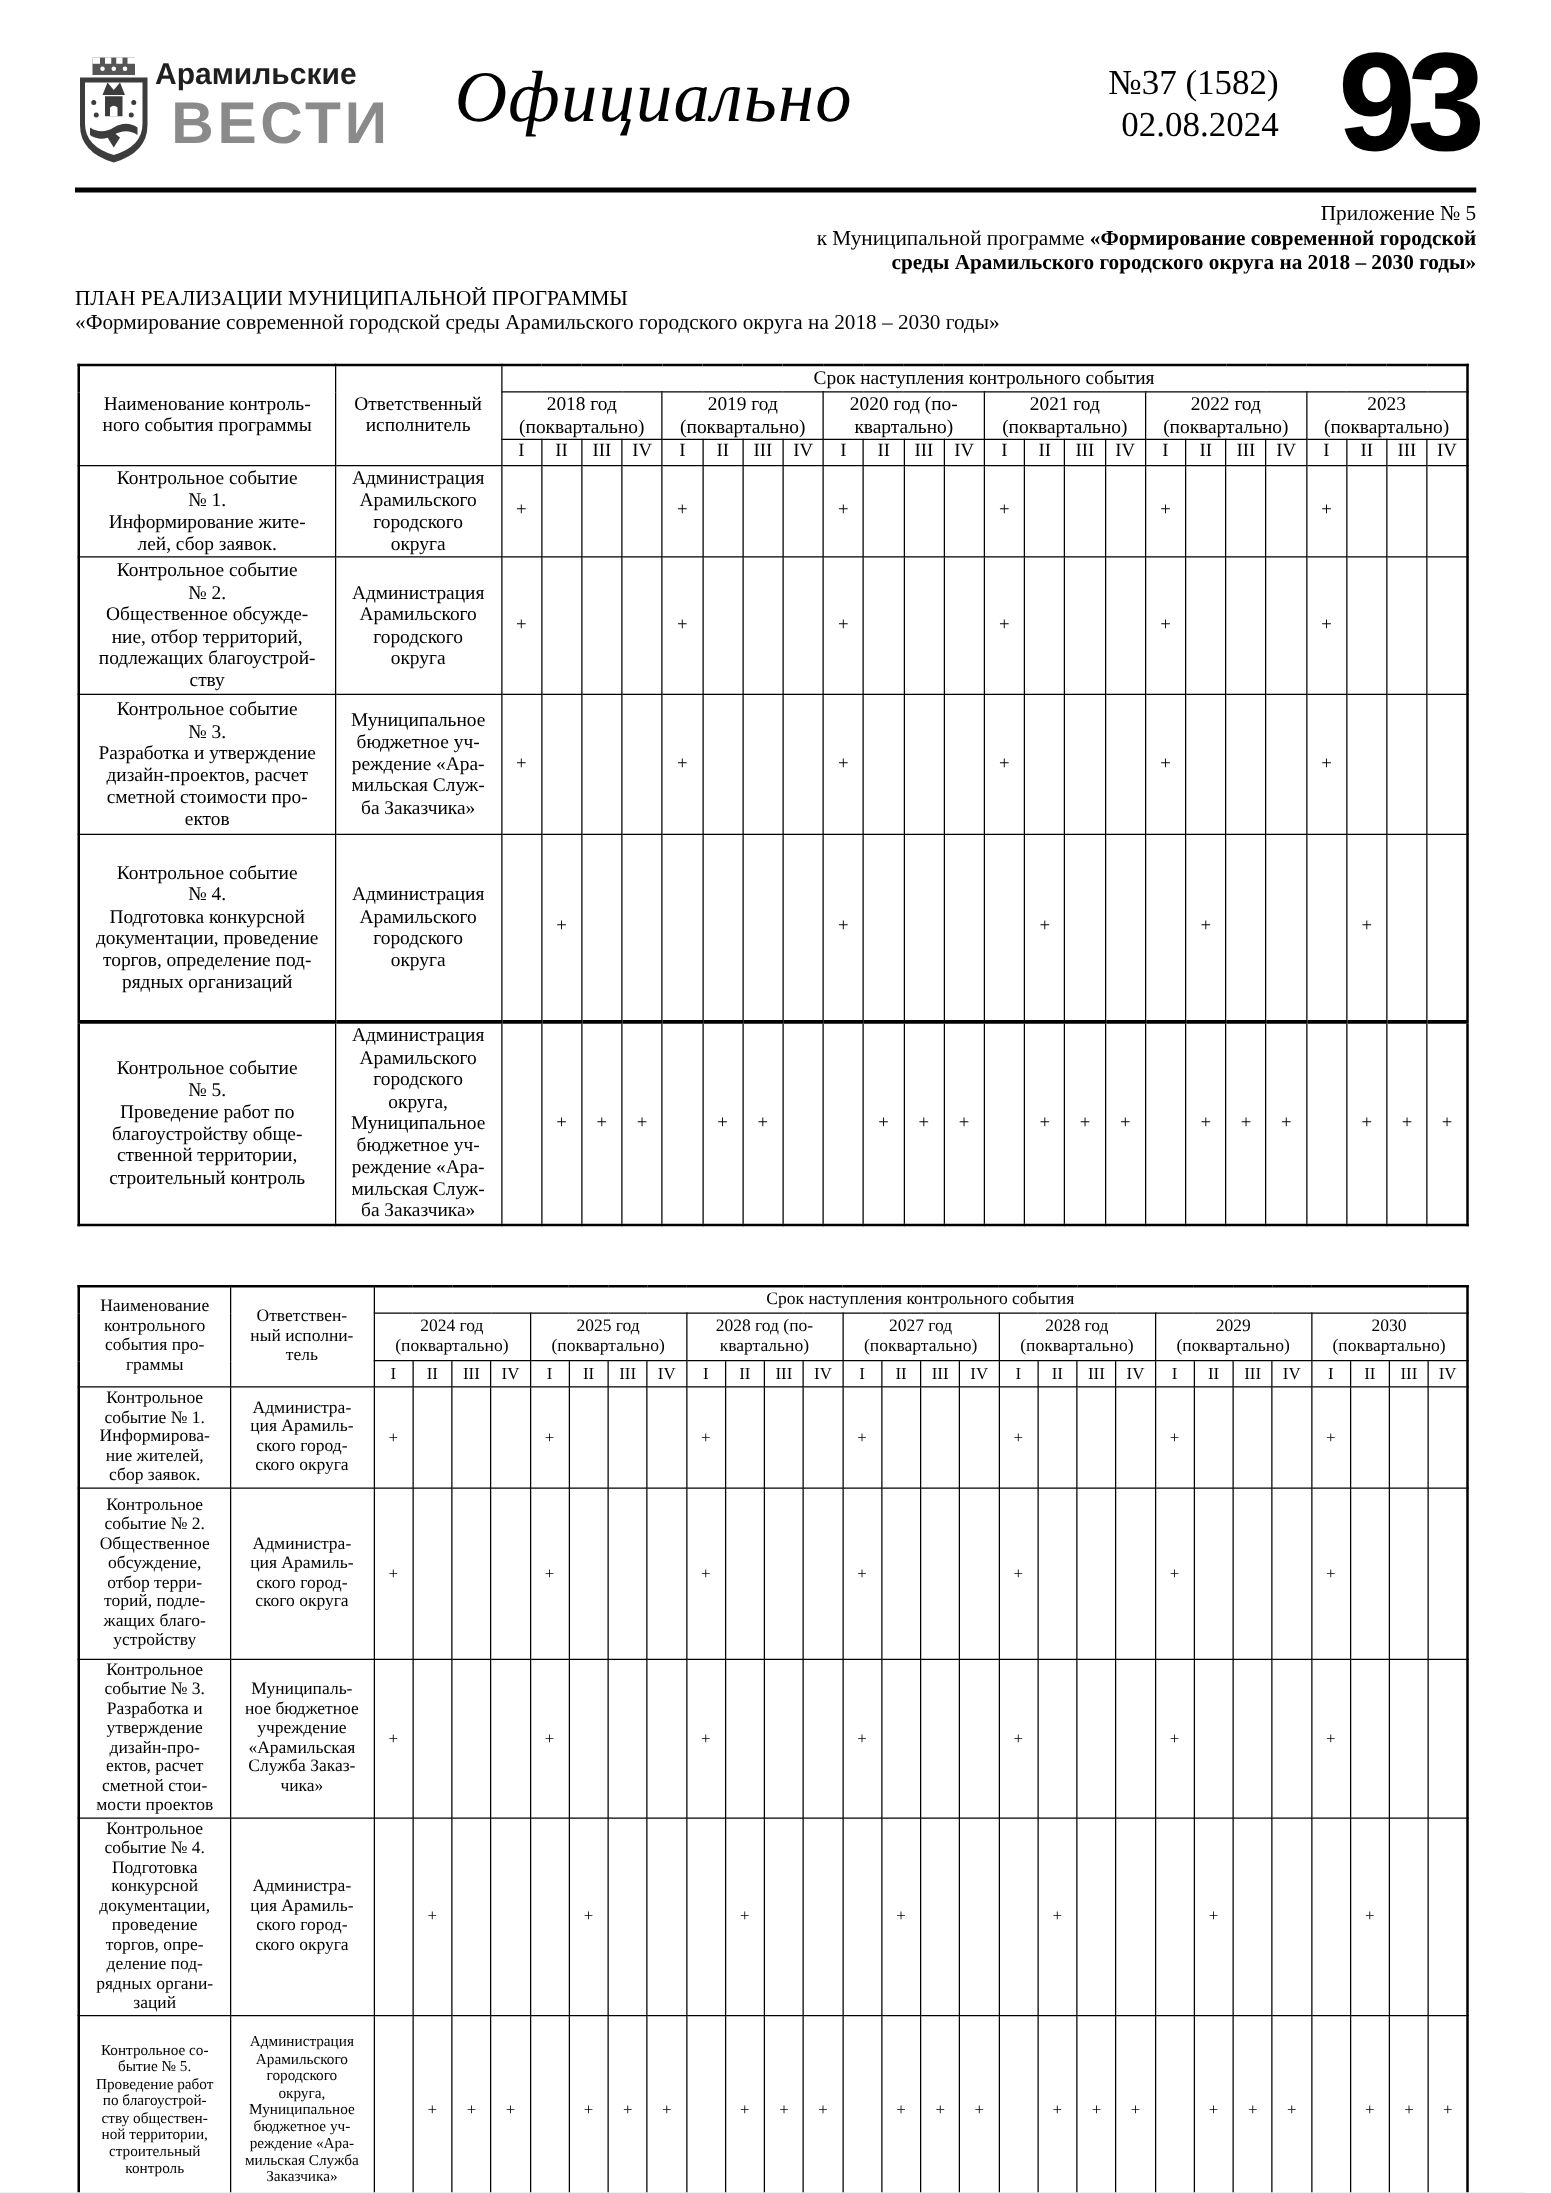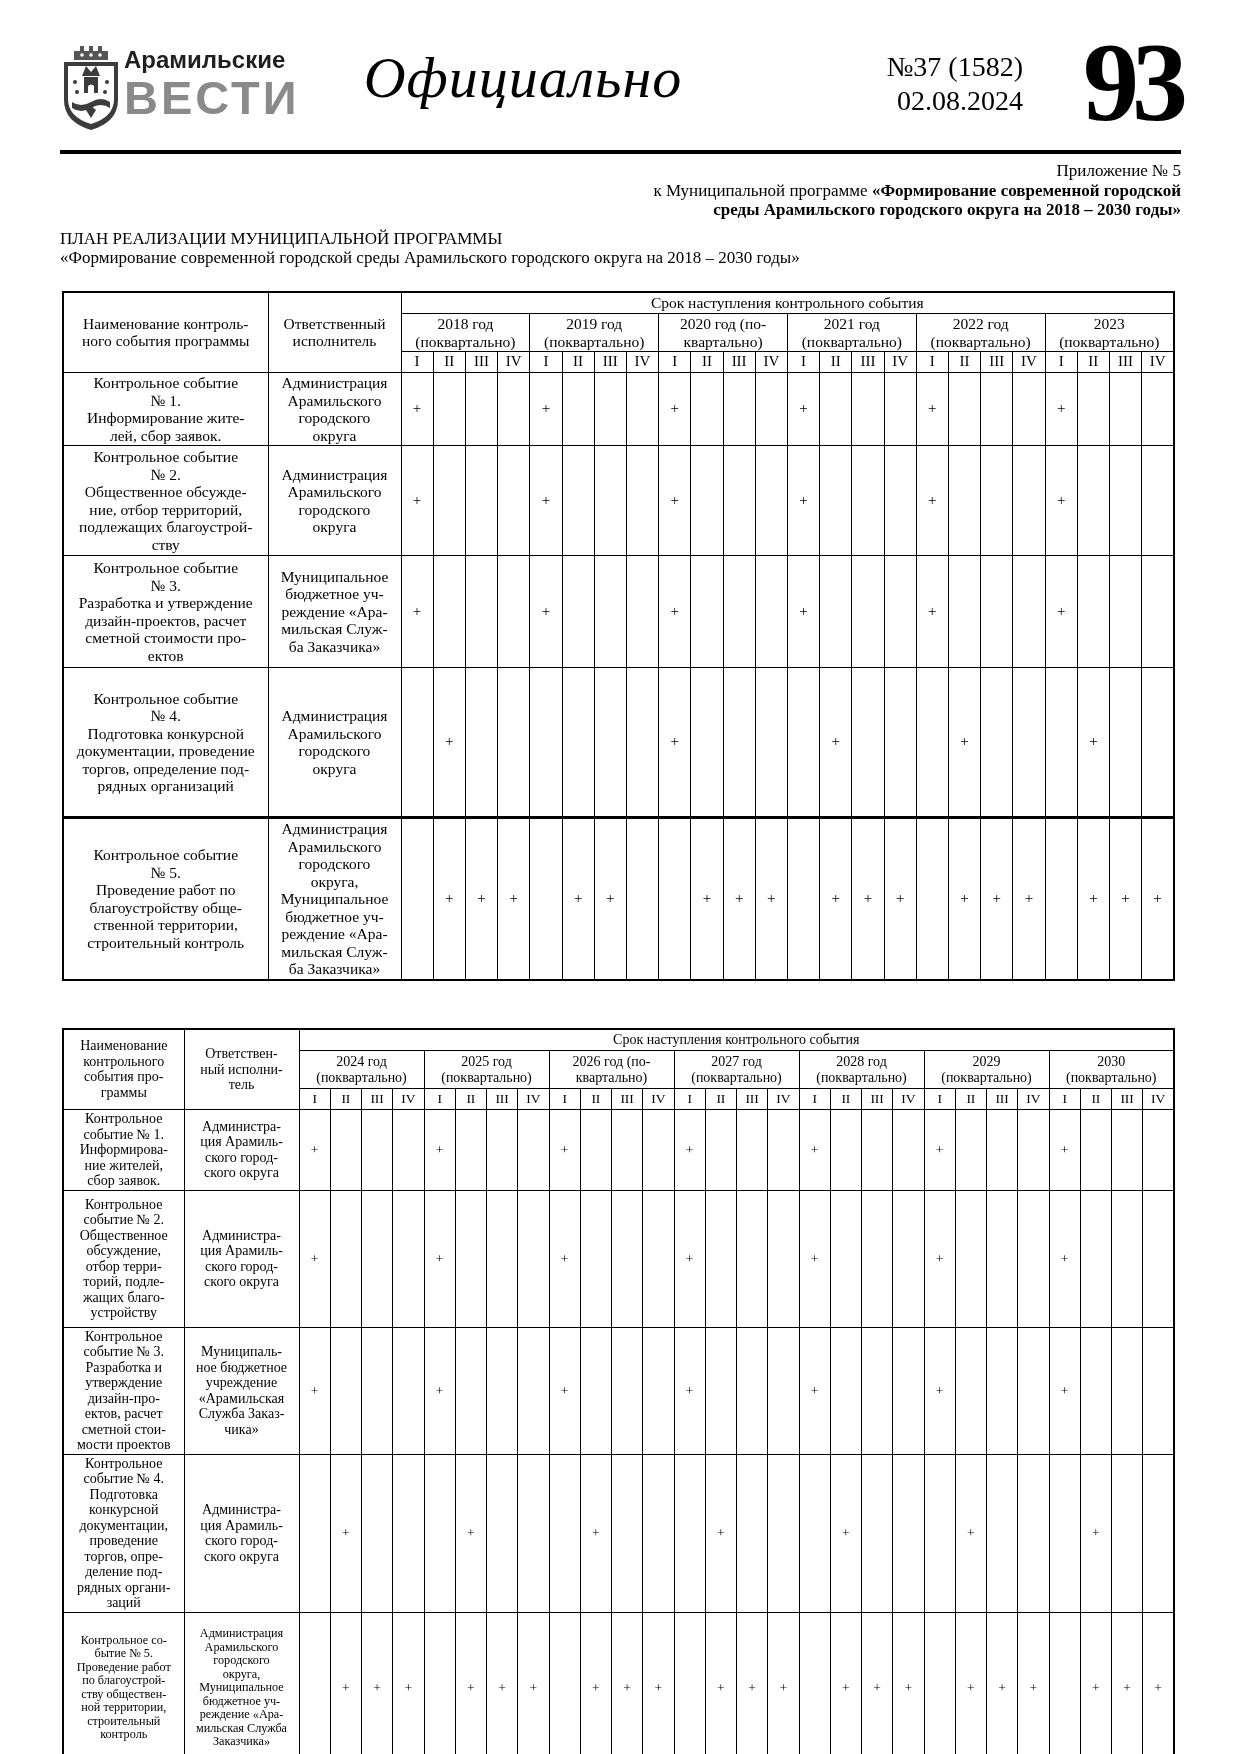--- a/index.html
+++ b/index.html
@@ -6,25 +6,25 @@
   .page{position:relative;width:1241px;height:1754px;background:#ffffff;margin:0 auto;
         font-family:"Liberation Serif","DejaVu Serif",serif;color:#000;overflow:hidden;}
   .content{margin:0 60px;}
 
   
   .masthead{position:relative;height:104px;margin:42px 60px 0 60px;}
   .coat{position:absolute;left:2px;top:2px;}
   .brand-text{position:absolute;left:64px;top:6px;line-height:1;}
   .brand-top{font-family:"Liberation Sans",sans-serif;font-weight:bold;font-size:24px;color:#1f1f1f;}
   .brand-bottom{font-family:"Liberation Sans",sans-serif;font-weight:bold;font-size:47px;
-                color:#8a8a8a;letter-spacing:3px;margin-top:2px;}
+                color:#8a8a8a;letter-spacing:3px;margin-top:2px;margin-left:13px;}
   .section-title{position:absolute;left:283px;top:2px;width:360px;text-align:center;
                  font-style:italic;font-size:58px;font-weight:500;letter-spacing:1px;}
   .issue-block{position:absolute;right:158px;top:8px;text-align:right;font-size:28px;line-height:34px;}
-  .page-number{position:absolute;right:0px;top:-16px;font-family:Liberation Serif, serif;
+  .page-number{position:absolute;right:0px;top:-16px;font-family:Liberation Sans, sans-serif;
                font-weight:bold;font-size:112px;letter-spacing:-7px;line-height:1;margin-left:34px;}
   .rule{height:4px;background:#000;margin:4px 60px 0 60px;}
 
   
   .appendix{margin-top:7px;text-align:right;font-size:17px;line-height:19.5px;}
   .appendix b{font-weight:bold;}
   .doc-title{margin-top:9px;text-align:left;font-size:17px;line-height:19px;}
 
   
   table.plan{border-collapse:collapse;table-layout:fixed;width:1113px;margin-left:2px;
@@ -397,21 +397,21 @@
 события про-
 граммы</th>
             <th class="pre rowspan-head" rowspan="3">Ответствен-
 ный исполни-
 тель</th>
             <th class="yb" colspan="28">Срок наступления контрольного события</th>
           </tr>
           <tr class="yearrow">
             <th class="yearhead yb" colspan="4"><span>2024 год</span><span class="sub">(поквартально)</span></th>
             <th class="yearhead yb" colspan="4"><span>2025 год</span><span class="sub">(поквартально)</span></th>
-            <th class="yearhead yb" colspan="4"><span>2026 год (по-</span><span class="sub">квартально)</span></th>
+            <th class="yearhead yb" colspan="4"><span>2028 год (по-</span><span class="sub">квартально)</span></th>
             <th class="yearhead yb" colspan="4"><span>2027 год</span><span class="sub">(поквартально)</span></th>
             <th class="yearhead yb" colspan="4"><span>2028 год</span><span class="sub">(поквартально)</span></th>
             <th class="yearhead yb" colspan="4"><span>2029</span><span class="sub">(поквартально)</span></th>
             <th class="yearhead yb" colspan="4"><span>2030</span><span class="sub">(поквартально)</span></th>
           </tr>
           <tr class="qrow">
             <th class="qcell yb">I</th>
             <th class="qcell">II</th>
             <th class="qcell">III</th>
             <th class="qcell">IV</th>

